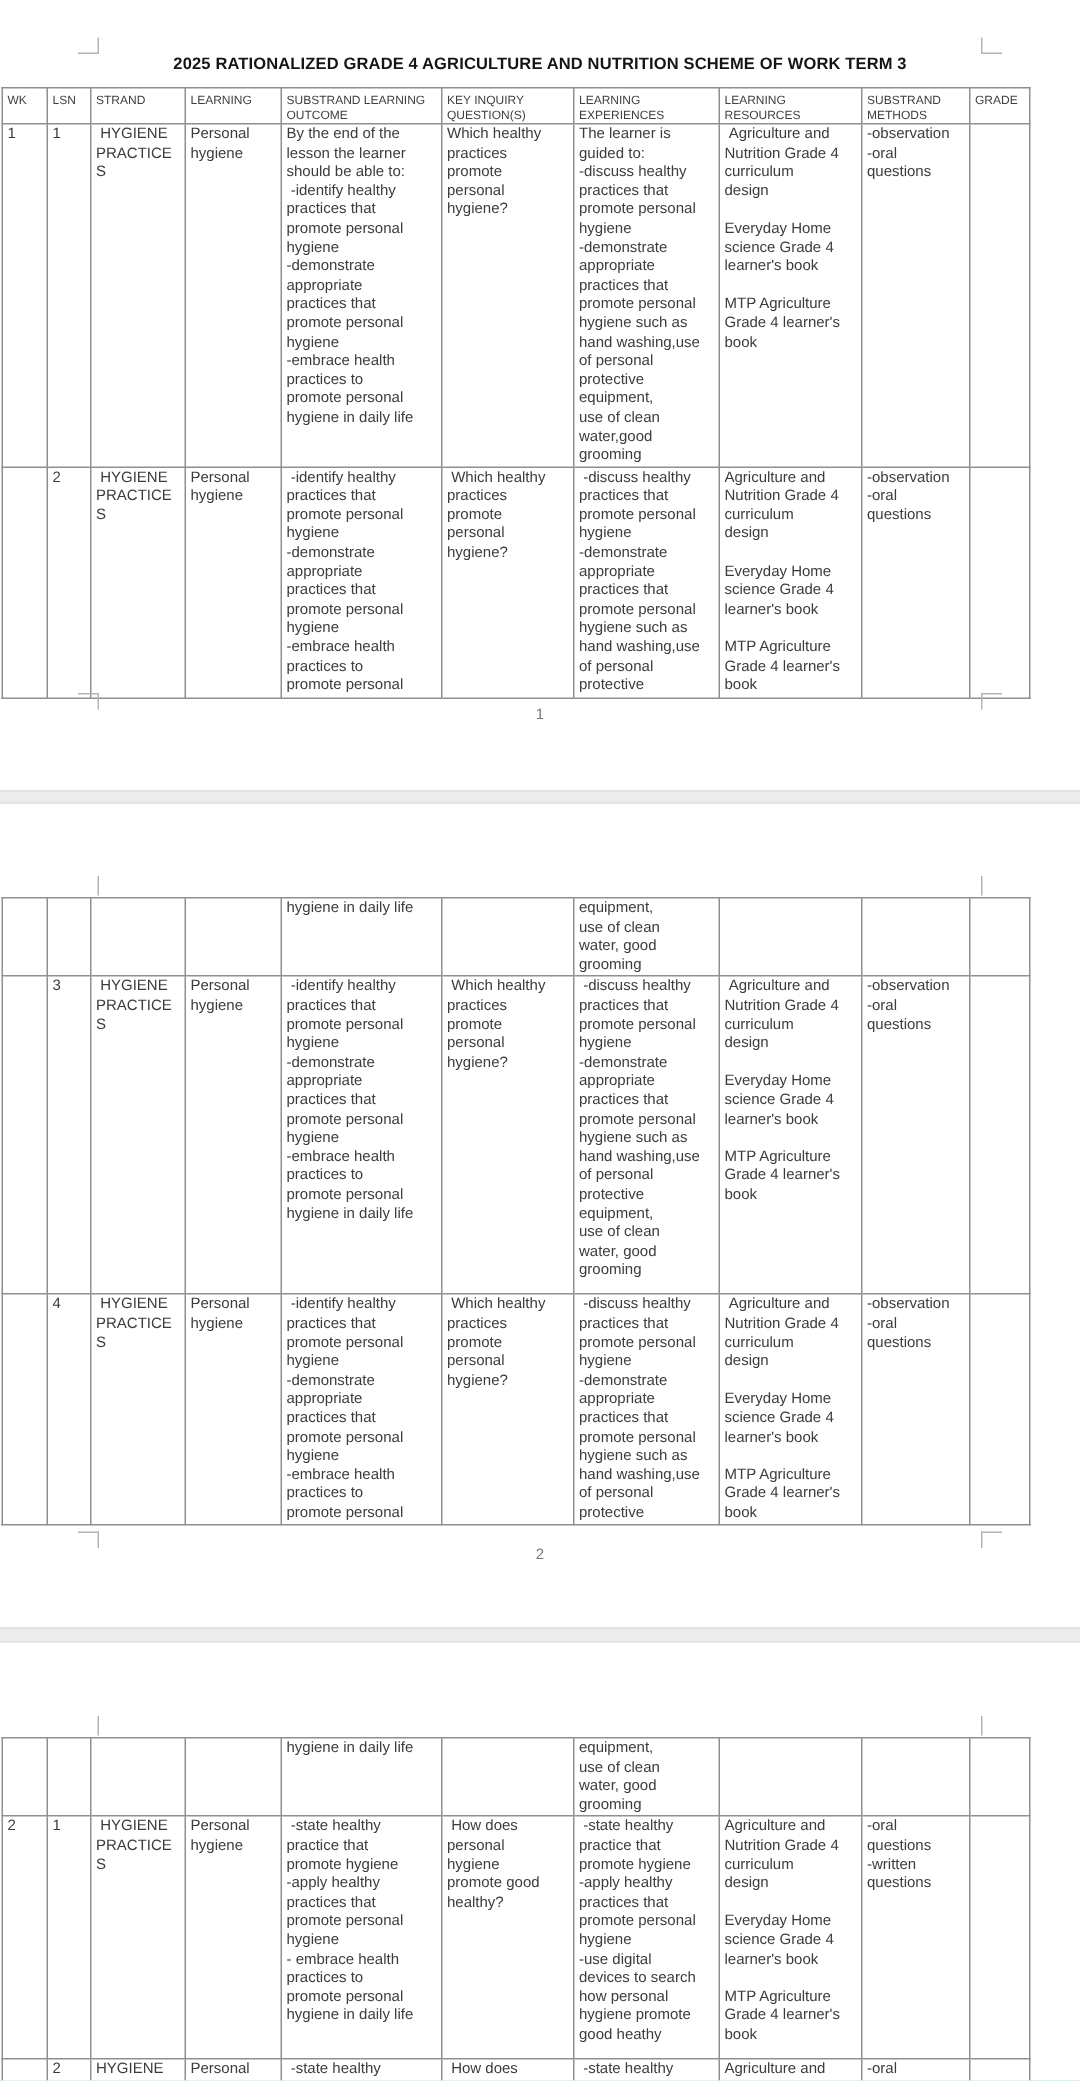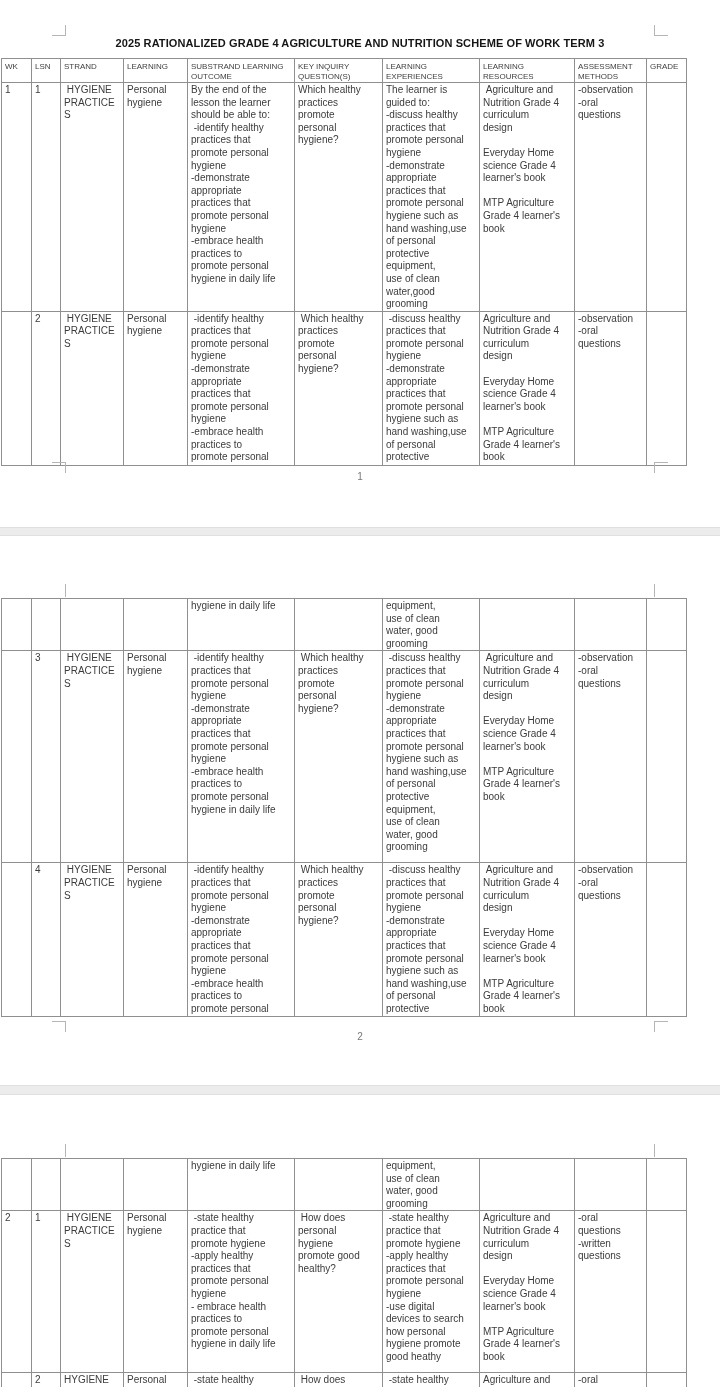--- a/index.html
+++ b/index.html
@@ -51,21 +51,21 @@
         <td>STRAND</td>
         <td>LEARNING</td>
         <td>SUBSTRAND LEARNING
 OUTCOME</td>
         <td>KEY INQUIRY
 QUESTION(S)</td>
         <td>LEARNING
 EXPERIENCES</td>
         <td>LEARNING
 RESOURCES</td>
-        <td>ASSESSMENT
+        <td>SUBSTRAND
 METHODS</td>
         <td>GRADE</td>
       </tr>
       <tr style="height:226px;">
         <td>1</td>
         <td>1</td>
         <td> HYGIENE
 PRACTICE
 S</td>
         <td>Personal

